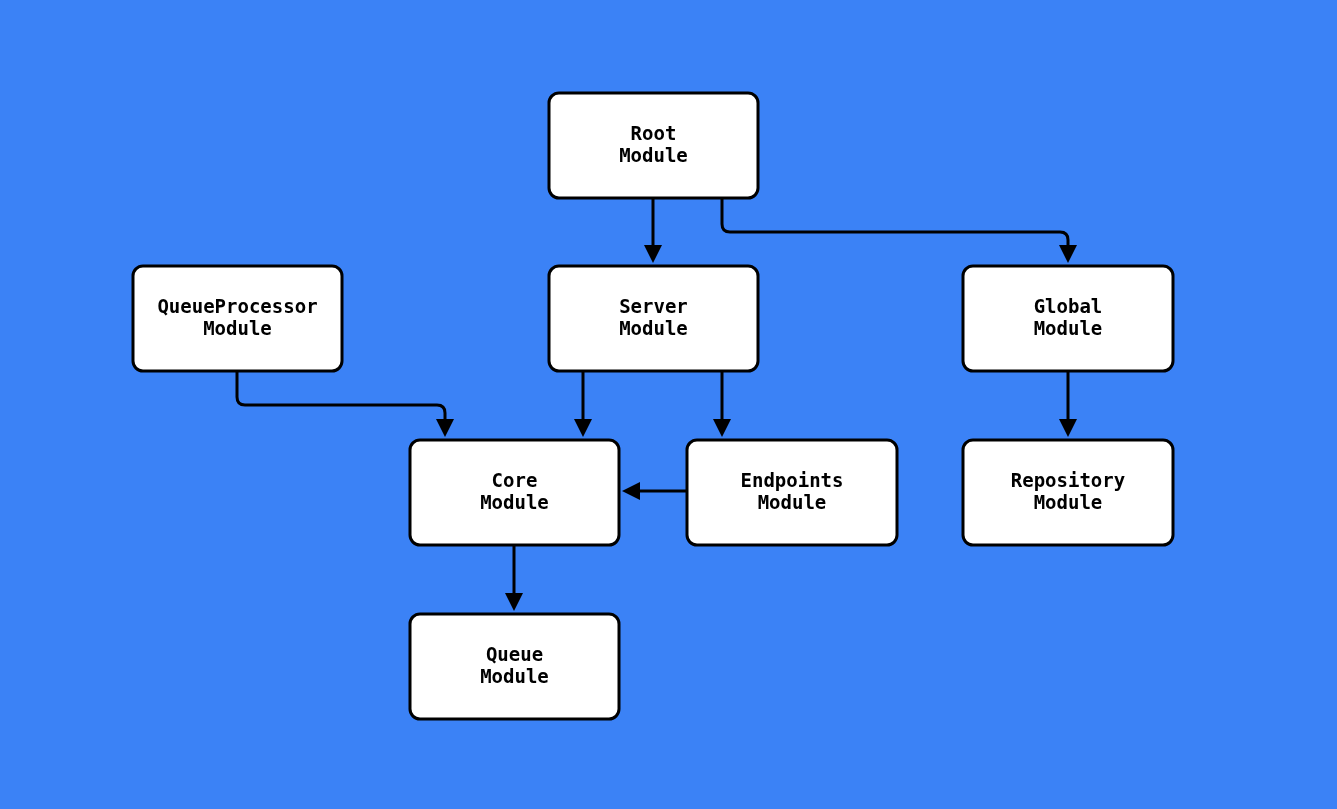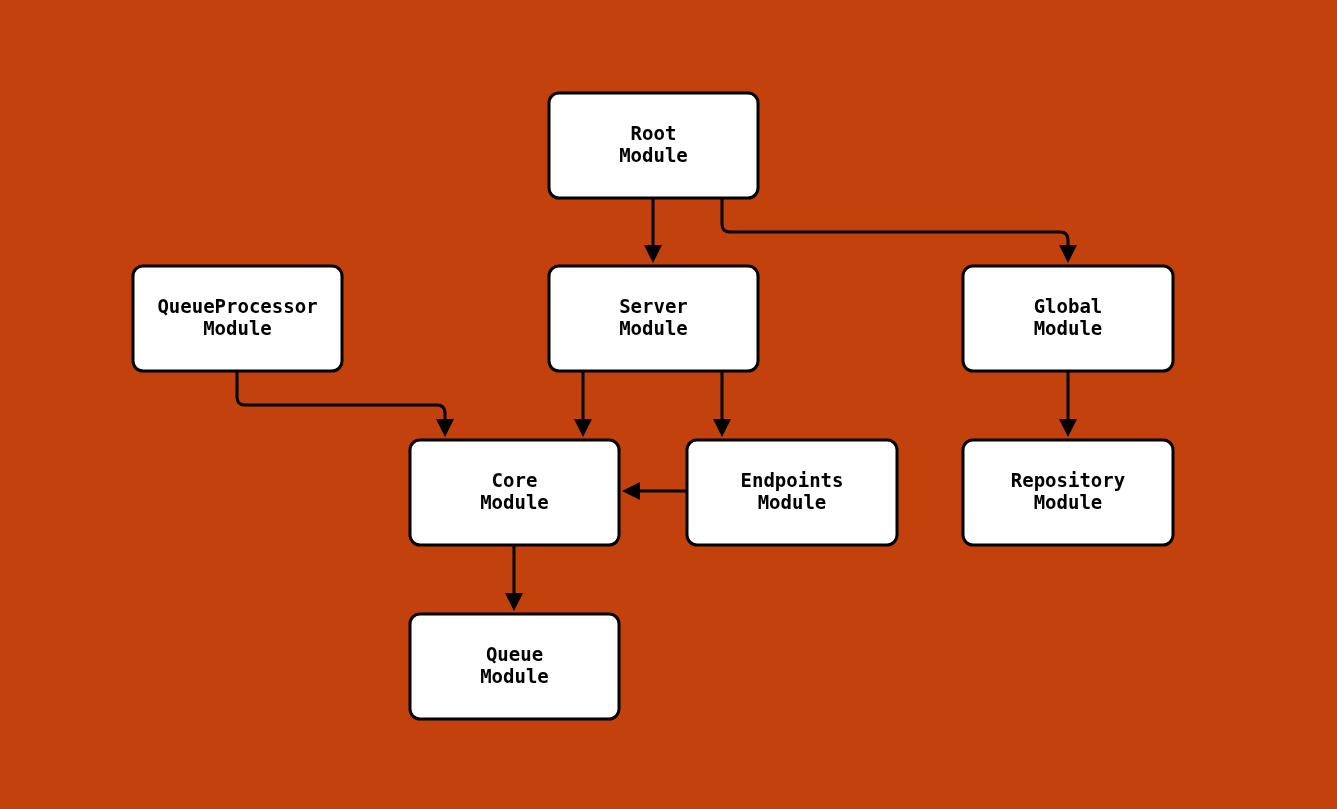--- a/index.html
+++ b/index.html
@@ -11,21 +11,21 @@
   body {
     width: 1337px;
     height: 809px;
     overflow: hidden;
     font-family: "DejaVu Sans Mono", "Liberation Mono", monospace;
   }
   #diagram-canvas {
     position: relative;
     width: 1337px;
     height: 809px;
-    background: #c2410c;
+    background: #3b82f6;
   }
   svg.diagram {
     display: block;
     width: 1337px;
     height: 809px;
   }
   .node-box {
     fill: #ffffff;
     stroke: #000000;
     stroke-width: 3;

